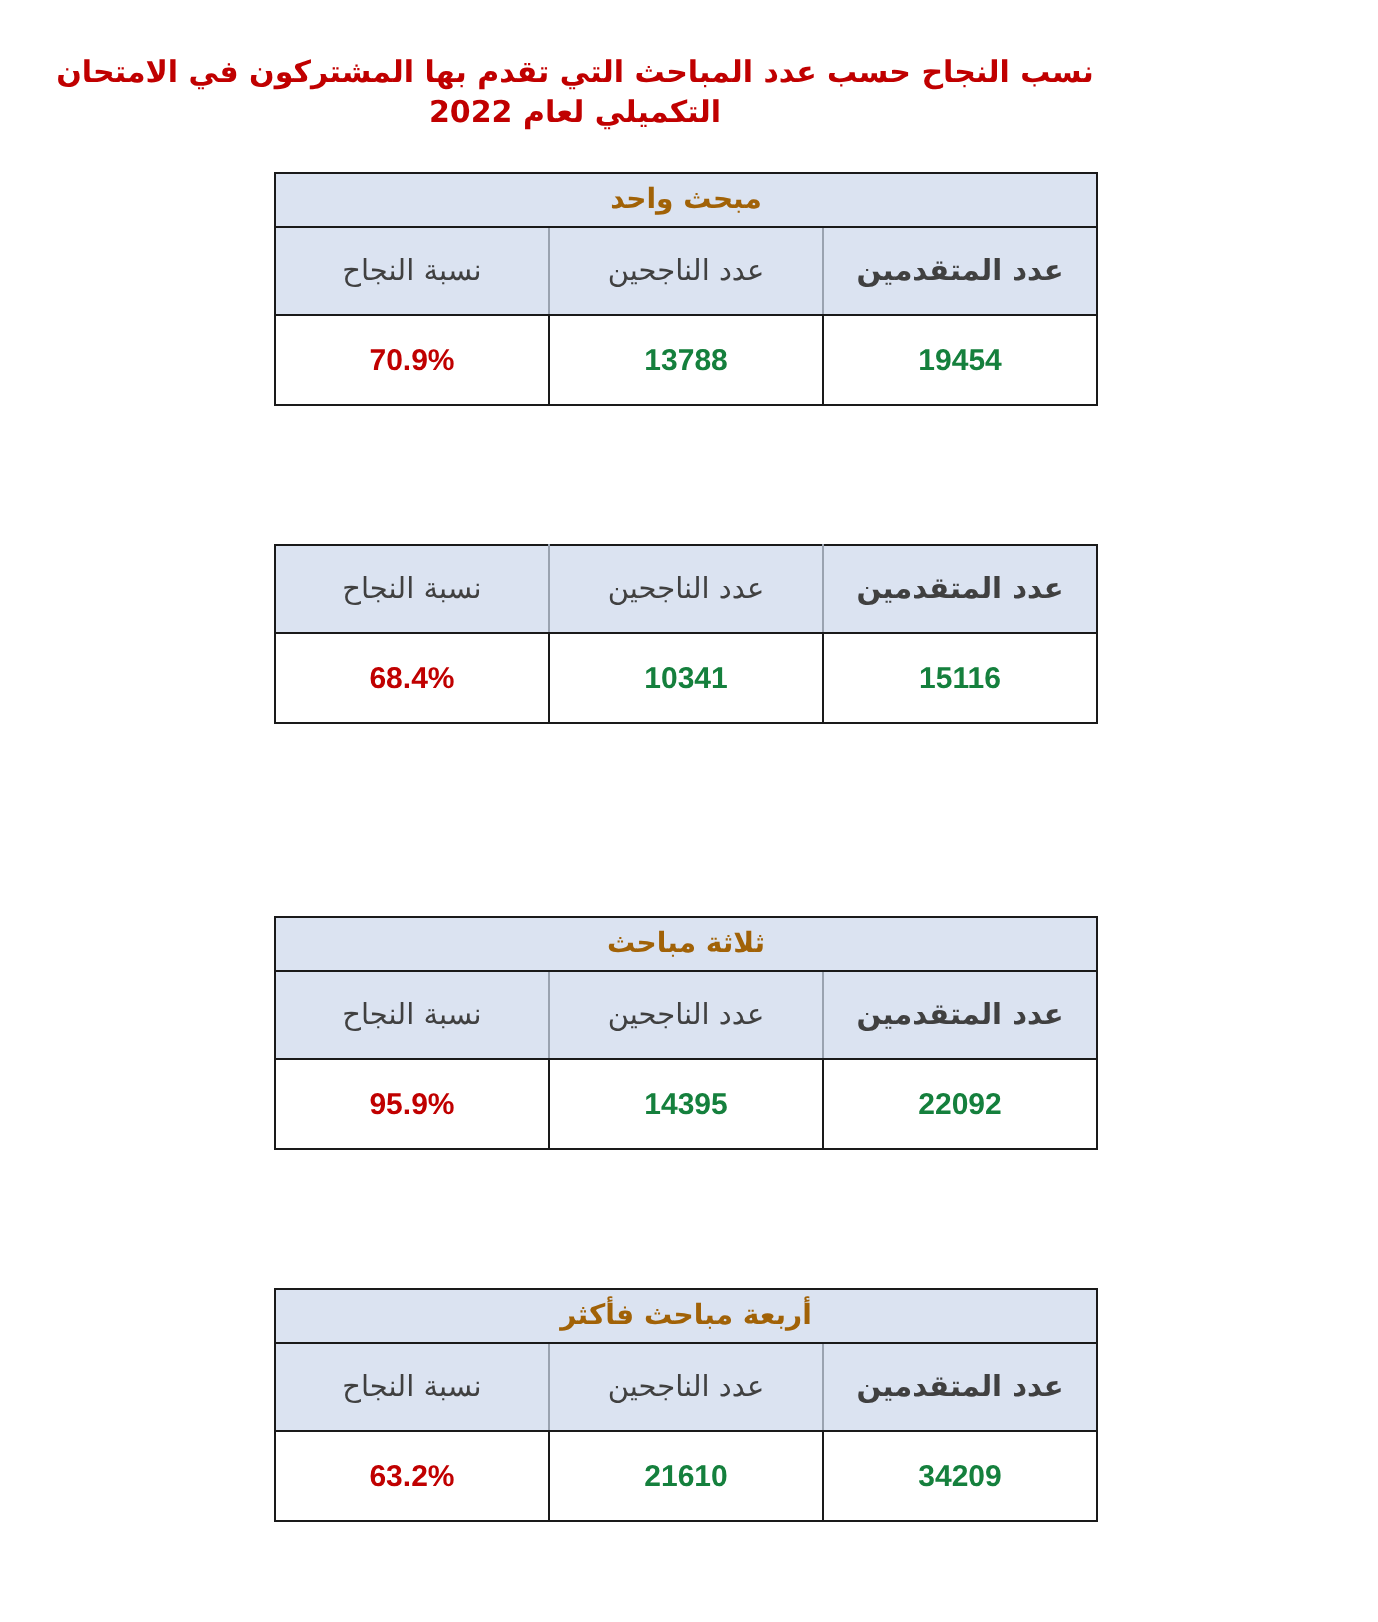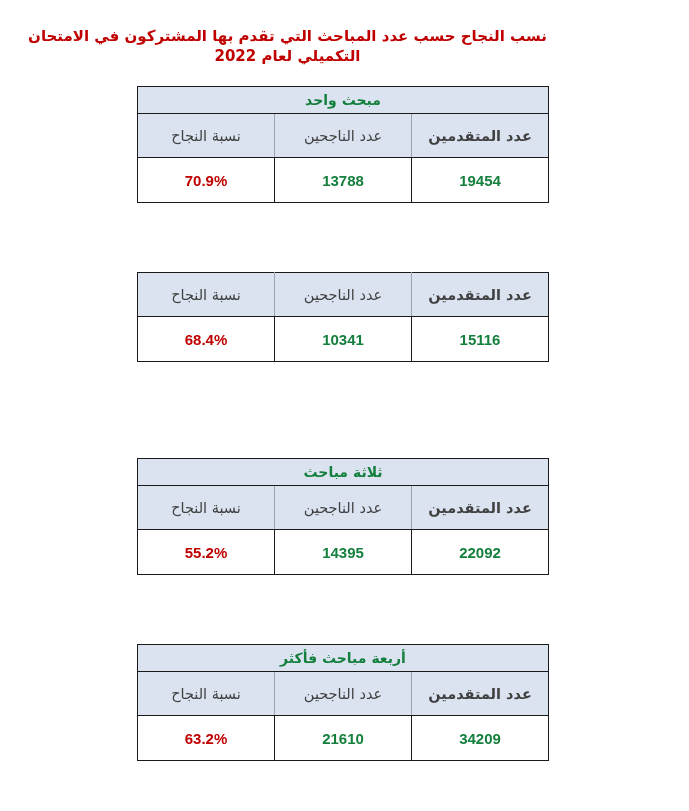--- a/index.html
+++ b/index.html
@@ -41,21 +41,21 @@
       text-align: center;
       vertical-align: middle;
       padding: 0;
       box-sizing: border-box;
     }
     .result-table tr.title-row td {
       background: #dbe3f1;
       height: 27px;
       font-weight: bold;
       font-size: 14px;
-      color: #15803d;
+      color: #a16207;
     }
     .result-table tr.header-row td {
       background: #dbe3f1;
       height: 44px;
       font-size: 14.5px;
       color: #404040;
       border-left-color: #9aa3b0;
       border-right-color: #9aa3b0;
     }
     .result-table tr.header-row td:first-child { border-right-color: #1a1a1a; font-weight: bold; }
@@ -130,21 +130,21 @@
     <td colspan="3">ثلاثة مباحث</td>
   </tr>
   <tr class="header-row">
     <td>عدد المتقدمين</td>
     <td>عدد الناجحين</td>
     <td>نسبة النجاح</td>
   </tr>
   <tr class="value-row">
     <td class="val-blue">22092</td>
     <td class="val-blue">14395</td>
-    <td class="val-red">55.2%</td>
+    <td class="val-red">95.9%</td>
   </tr>
 </tbody>
   </table>
 
 <table class="result-table" style="top:644px;">
   <colgroup>
       <col>
       <col>
       <col>
     </colgroup>

